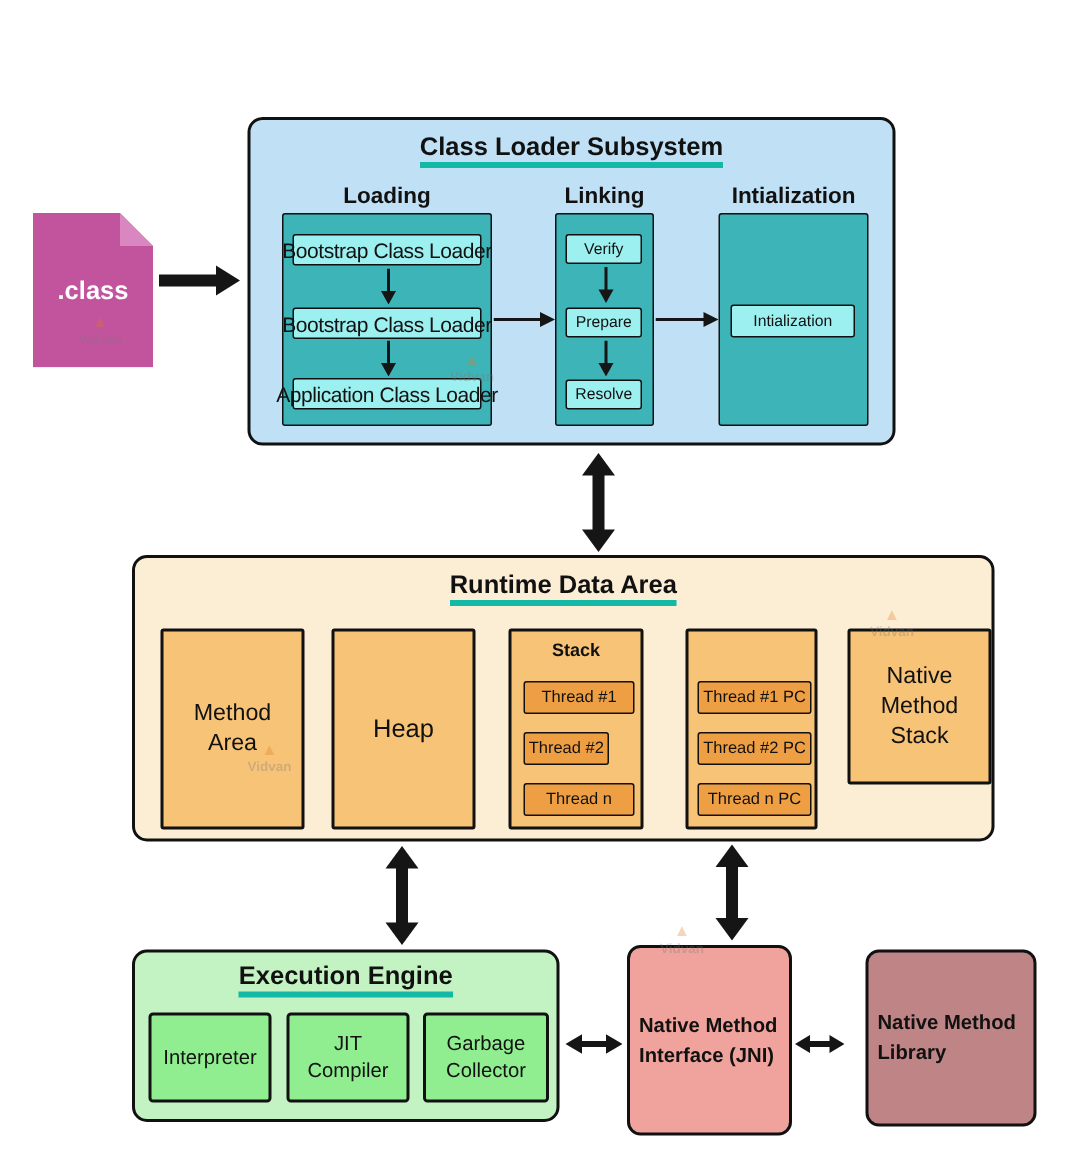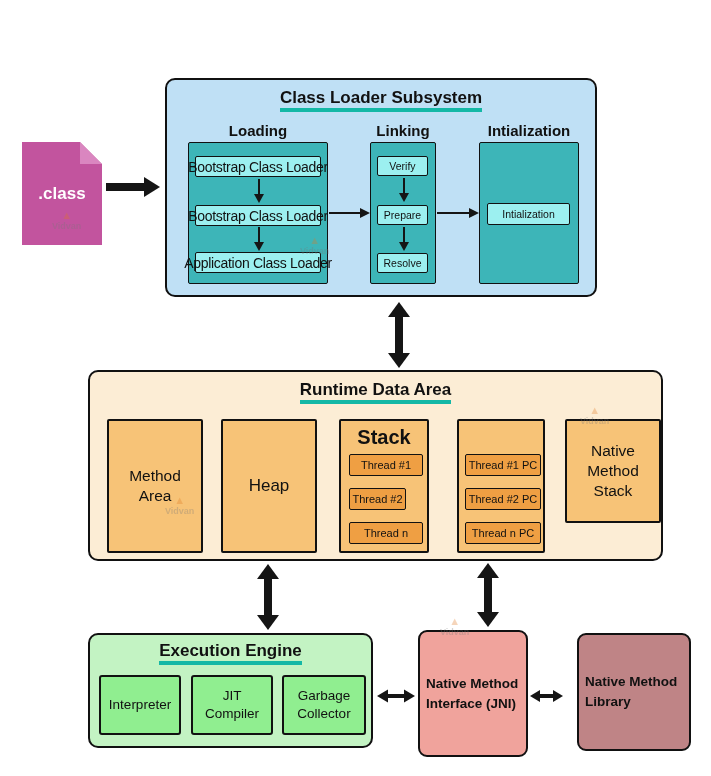--- a/index.html
+++ b/index.html
@@ -15,21 +15,21 @@
   .panel.green{background:var(--green_bg,#C3F3C3)}
   .panel-title{position:absolute;left:0;width:100%;text-align:center;font-size:17px;font-weight:bold}
   .underline{border-bottom:4px solid #14b8a6;padding-bottom:1px}
   .col-label{position:absolute;text-align:center;font-size:15px;font-weight:bold}
   .teal{position:absolute;background:var(--teal,#3DB5B8);border:1.5px solid #111;border-radius:2px}
   .chip{position:absolute;background:var(--cyan_box,#9CF0F0);border:1.5px solid #111;border-radius:2px;display:flex;align-items:center;justify-content:center;white-space:nowrap}
   .chip.s10{font-size:14px;letter-spacing:-0.3px}
   .chip.s105{font-size:10.5px}
   .cell{position:absolute;background:var(--orange_box,#F7C377);border:2px solid #111;border-radius:2px;display:flex;align-items:center;justify-content:center;text-align:center;font-size:15.5px;line-height:1.3}
   .cellbox{position:absolute;background:var(--orange_box,#F7C377);border:2px solid #111;border-radius:2px}
-  .stack-label{position:absolute;top:5px;left:0;width:100%;text-align:center;font-weight:bold;font-size:20px}
+  .stack-label{position:absolute;top:5px;left:0;width:100%;text-align:center;font-weight:bold;font-size:12px}
   .tcell{position:absolute;background:var(--orange_dark,#EF9F43);border:1.8px solid #111;border-radius:2px;display:flex;align-items:center;justify-content:center;font-size:11px;white-space:nowrap}
   .gcell{position:absolute;background:var(--green_box,#90EE90);border:2px solid #111;border-radius:3px;display:flex;align-items:center;justify-content:center;text-align:center;font-size:13.5px;line-height:1.3;padding:0 4px}
   .bigbox{position:absolute;border:2.5px solid #111;border-radius:9px;display:flex;align-items:center;justify-content:center;text-align:left;font-weight:bold;font-size:13.5px;line-height:1.45;padding:6px}
   .bigbox.salmon{background:var(--salmon,#F0A39C)}
   .bigbox.mauve{background:var(--mauve,#BF8486)}
   .classfile{position:absolute;left:22px;top:142px;width:80px;height:103px;background:var(--magenta,#C2549E);clip-path:polygon(0 0,58px 0,100% 22px,100% 100%,0 100%);display:flex;align-items:center;justify-content:center}
   .fold{position:absolute;right:0;top:0;width:22px;height:22px;background:var(--magenta_light,#DA86C0);clip-path:polygon(0 0,100% 100%,0 100%)}
   .classfile-label{color:#fff;font-weight:bold;font-size:17px}
   .wm{position:absolute;display:flex;flex-direction:column;align-items:center;opacity:.3;pointer-events:none}
   .wm .flame{color:#E07820;font-size:11px;line-height:1}

